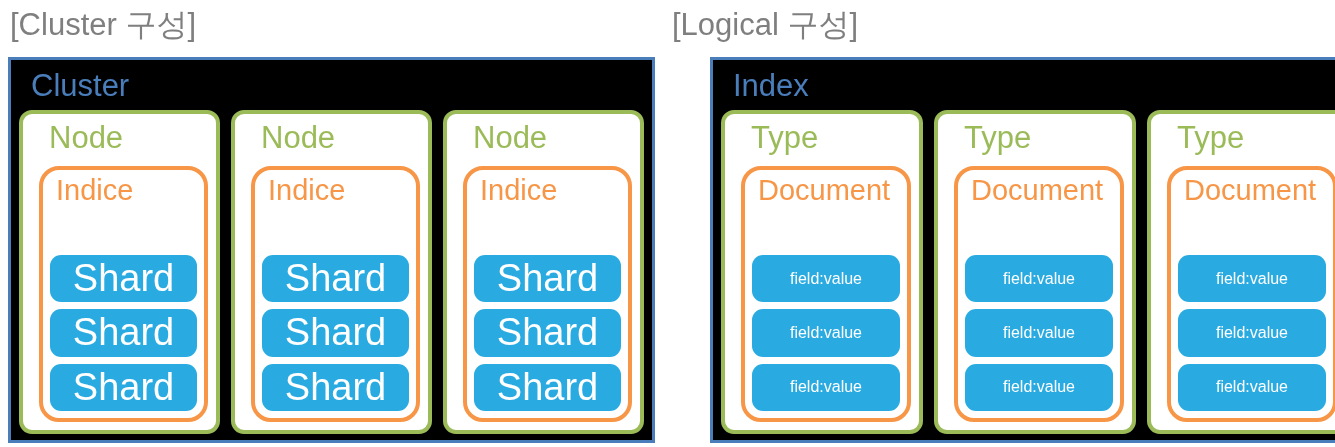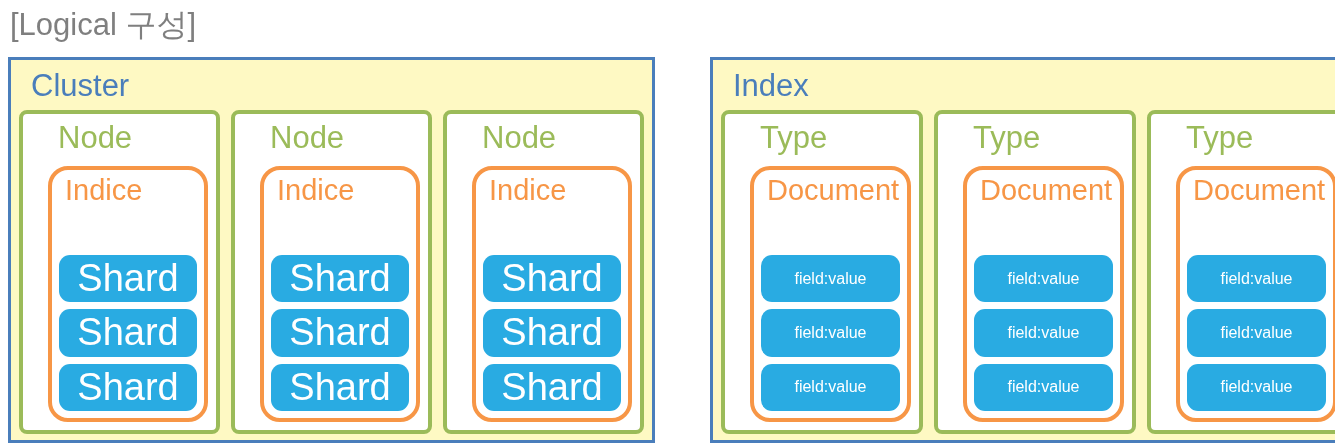--- a/index.html
+++ b/index.html
@@ -24,21 +24,21 @@
 
   .panel {
     position: absolute;
     top: 57px;
     height: 386px;
     border: 3px solid #4a7ebb;
     box-sizing: border-box;
     display: flex;
     flex-direction: column;
     padding: 2px 6px 6px 6px;
-    background: #fef9c3;
+    background: #000000;
   }
   .panel.physical { left: 8px;   width: 647px; }
   .panel.logical  { left: 704px; width: 650px; margin-left: 6px; }
 
   .panel-label {
     height: 48px;
     display: flex;
     align-items: center;
     padding-left: 14px;
     font-size: 31px;
@@ -50,24 +50,24 @@
     flex: 1;
     display: flex;
     gap: 11px;
     padding: 0 2px;
     min-height: 0;
   }
 
   .col {
     flex: 1;
     border: 4px solid #9bbb59;
-    border-radius: 8px;
-    display: flex;
-    flex-direction: column;
-    padding: 0 8px 8px 25px;
+    border-radius: 13px;
+    display: flex;
+    flex-direction: column;
+    padding: 0 8px 8px 16px;
     min-width: 0;
     background: #ffffff;
   }
   .col-label {
     height: 52px;
     box-sizing: border-box;
     padding: 6px 0 0 10px;
     font-size: 31px;
     color: #9bbb59;
     white-space: nowrap;
@@ -114,21 +114,22 @@
     white-space: nowrap;
     overflow: hidden;
   }
   .panel.logical .item { font-size: 16px; }
 </style>
 </head>
 <body>
 
 <div class="stage">
 
-  <div class="diagram-title physical">[Logical 구성]</div>
+  <div class="diagram-title physical">[Cluster 구성]</div>
+  <div class="diagram-title logical">[Logical 구성]</div>
 
   <div class="panel physical">
     <div class="panel-label">Cluster</div>
     <div class="columns">
 
       <div class="col">
         <div class="col-label">Node</div>
         <div class="inner">
           <div class="inner-label">Indice</div>
           <div class="items">

